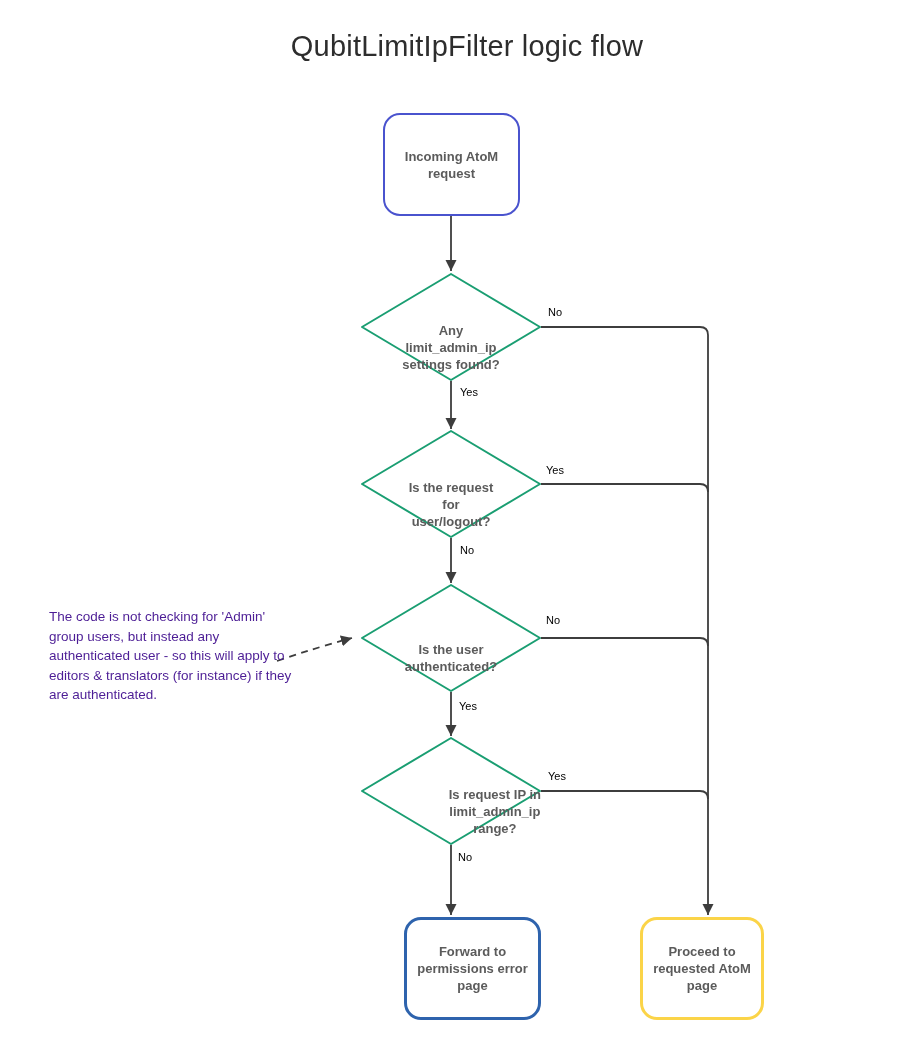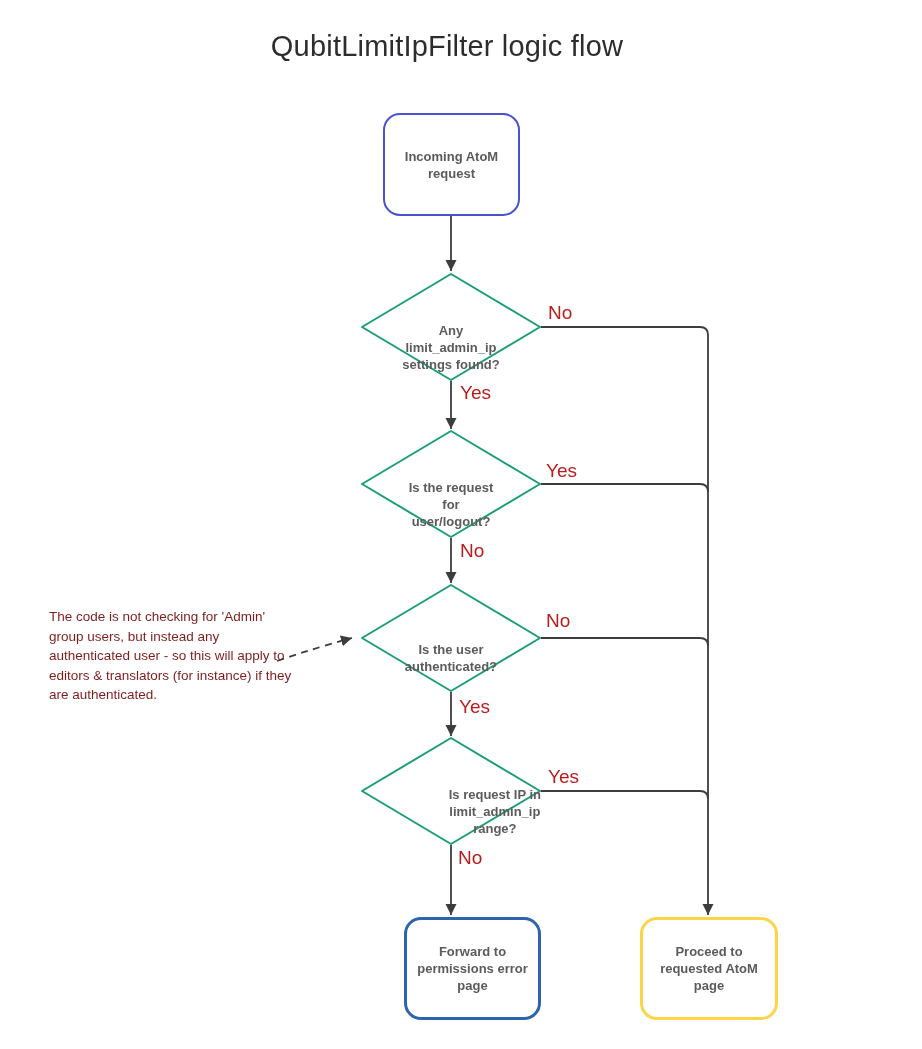--- a/index.html
+++ b/index.html
@@ -9,46 +9,47 @@
     background:#ffffff;
     font-family:"Liberation Sans","DejaVu Sans",sans-serif;
     overflow:hidden;
   }
   .title{
     position:absolute;left:0;top:30px;width:894px;
     text-align:center;
     font-size:29px;font-weight:400;
     color:var(--title_text,#2d2d2d);
     letter-spacing:0.2px;
+    padding-left:20px;
   }
   .connectors{position:absolute;left:0;top:0;pointer-events:none;}
   .edge-line{fill:none;stroke:var(--connector,#3d3d3d);stroke-width:1.8;}
   .edge-dashed{fill:none;stroke:var(--connector,#3d3d3d);stroke-width:1.8;stroke-dasharray:7 5.5;}
   .node{
     position:absolute;display:flex;align-items:center;justify-content:center;
     text-align:center;box-sizing:border-box;
     font-size:13px;font-weight:bold;line-height:17px;
     color:var(--node_text,#5b5b5b);
   }
   .node-label{white-space:pre-line;}
   .rect-node{background:#fff;border-radius:17px;}
   .node-start{width:137px;height:103px;left:383px;top:113px;border:2.5px solid var(--start_border,#4a53ce);}
   .node-error{width:137px;height:103px;left:404px;top:917px;border:3px solid var(--error_border,#2e63ad);}
-  .node-proceed{width:138px;height:103px;left:640px;top:917px;border:3px solid var(--proceed_border,#fbd448);}
+  .node-proceed{width:124px;height:103px;left:640px;top:917px;border:3px solid var(--proceed_border,#fbd448);}
   .diamond{width:180px;height:108px;left:361px;background:transparent;border:none;}
   .diamond svg{position:absolute;left:0;top:0;width:100%;height:100%;}
   .diamond polygon{fill:#ffffff;stroke:var(--decision_border,#1a9e72);stroke-width:2;stroke-linejoin:round;}
   .diamond .node-label{position:relative;z-index:1;margin-top:40px;}
   .d1{top:273px;} .d2{top:430px;} .d3{top:584px;} .d4{top:737px;justify-content:flex-end;}
   .edge-label{
-    position:absolute;font-size:19px;color:#b91c1c;line-height:15px;
+    position:absolute;font-size:11px;color:#000000;line-height:15px;
   }
   .annotation{
     position:absolute;left:49px;top:607px;width:300px;
-    font-size:13.5px;line-height:19.5px;color:#7f1d1d;
+    font-size:13.5px;line-height:19.5px;color:#4c1d95;
     white-space:pre-line;
   }
 </style>
 </head>
 <body>
 
 <div class="canvas">
 
   <div class="title">QubitLimitIpFilter logic flow</div>
 

